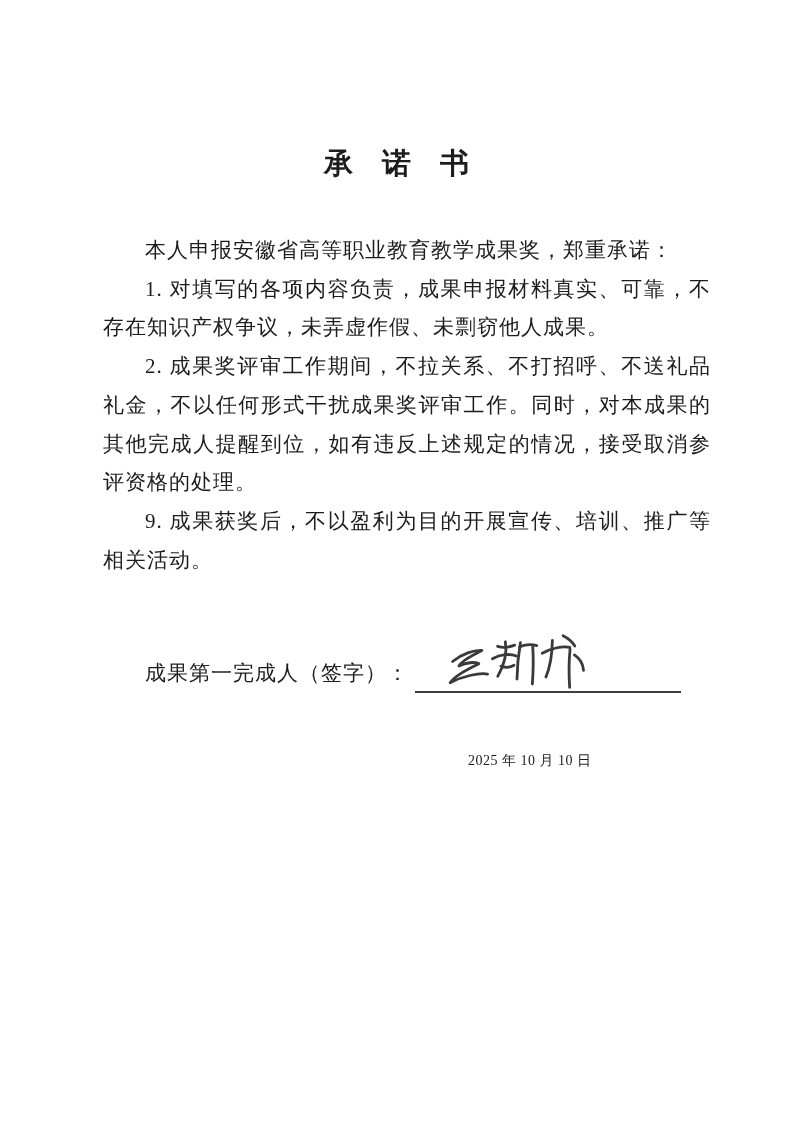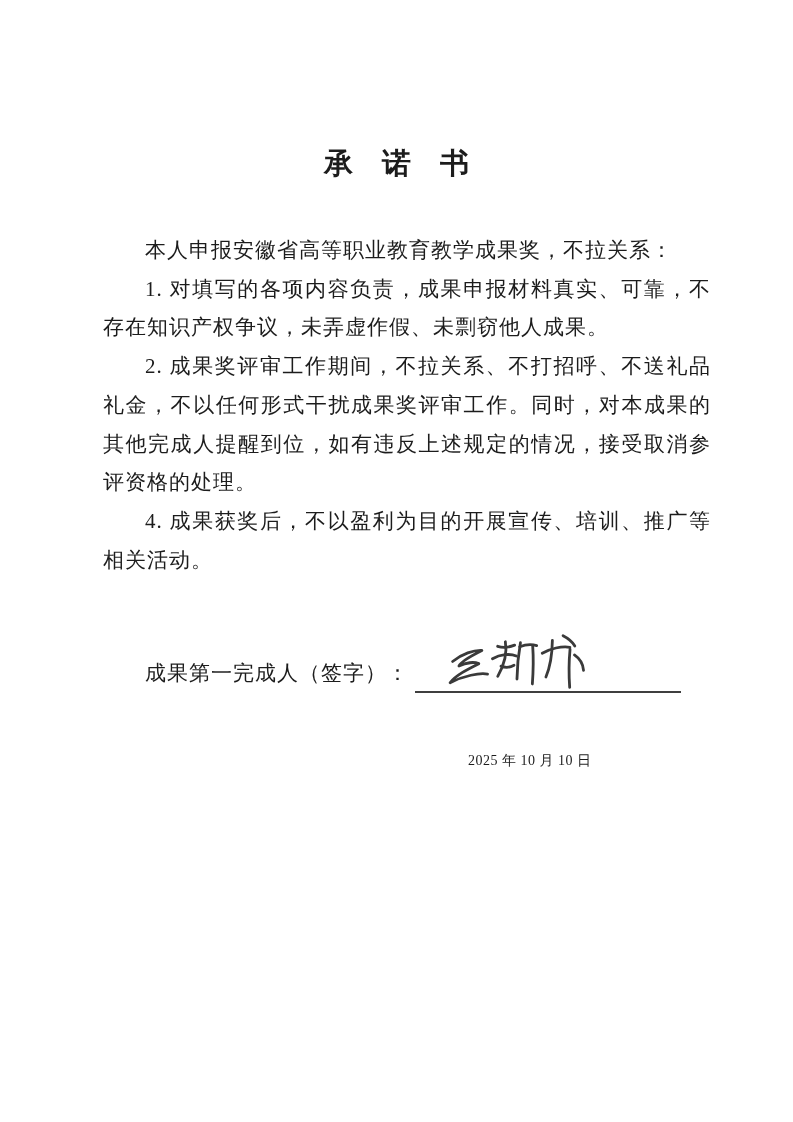--- a/index.html
+++ b/index.html
@@ -97,24 +97,24 @@
   }
 </style>
 </head>
 <body>
 
 <div class="page">
 
   <h1 class="title">承　诺　书</h1>
 
   <div class="body">
-    <p class="para">本人申报安徽省高等职业教育教学成果奖，不拉关系：</p>
+    <p class="para">本人申报安徽省高等职业教育教学成果奖，郑重承诺：</p>
     <p class="para">1. 对填写的各项内容负责，成果申报材料真实、可靠，不存在知识产权争议，未弄虚作假、未剽窃他人成果。</p>
     <p class="para">2. 成果奖评审工作期间，不拉关系、不打招呼、不送礼品礼金，不以任何形式干扰成果奖评审工作。同时，对本成果的其他完成人提醒到位，如有违反上述规定的情况，接受取消参评资格的处理。</p>
-    <p class="para">4. 成果获奖后，不以盈利为目的开展宣传、培训、推广等相关活动。</p>
+    <p class="para">9. 成果获奖后，不以盈利为目的开展宣传、培训、推广等相关活动。</p>
   </div>
 
   <div class="sign-row">
     <span class="sign-label">成果第一完成人（签字）：</span><span class="sign-line">
       <svg class="sign-svg" viewBox="0 0 160 64" xmlns="http://www.w3.org/2000/svg">
         <g fill="none" stroke="currentColor" stroke-width="2.8" stroke-linecap="round" stroke-linejoin="round" transform="rotate(-4 80 32)">
 
           <path d="M16 24 C 26 17, 38 14, 46 15 C 34 20, 24 25, 22 29 C 30 26, 38 26, 42 28 C 30 33, 18 38, 12 45 C 26 39, 42 37, 50 39"></path>
 
           <path d="M62 12 C 67 14, 73 14, 79 12"></path>

